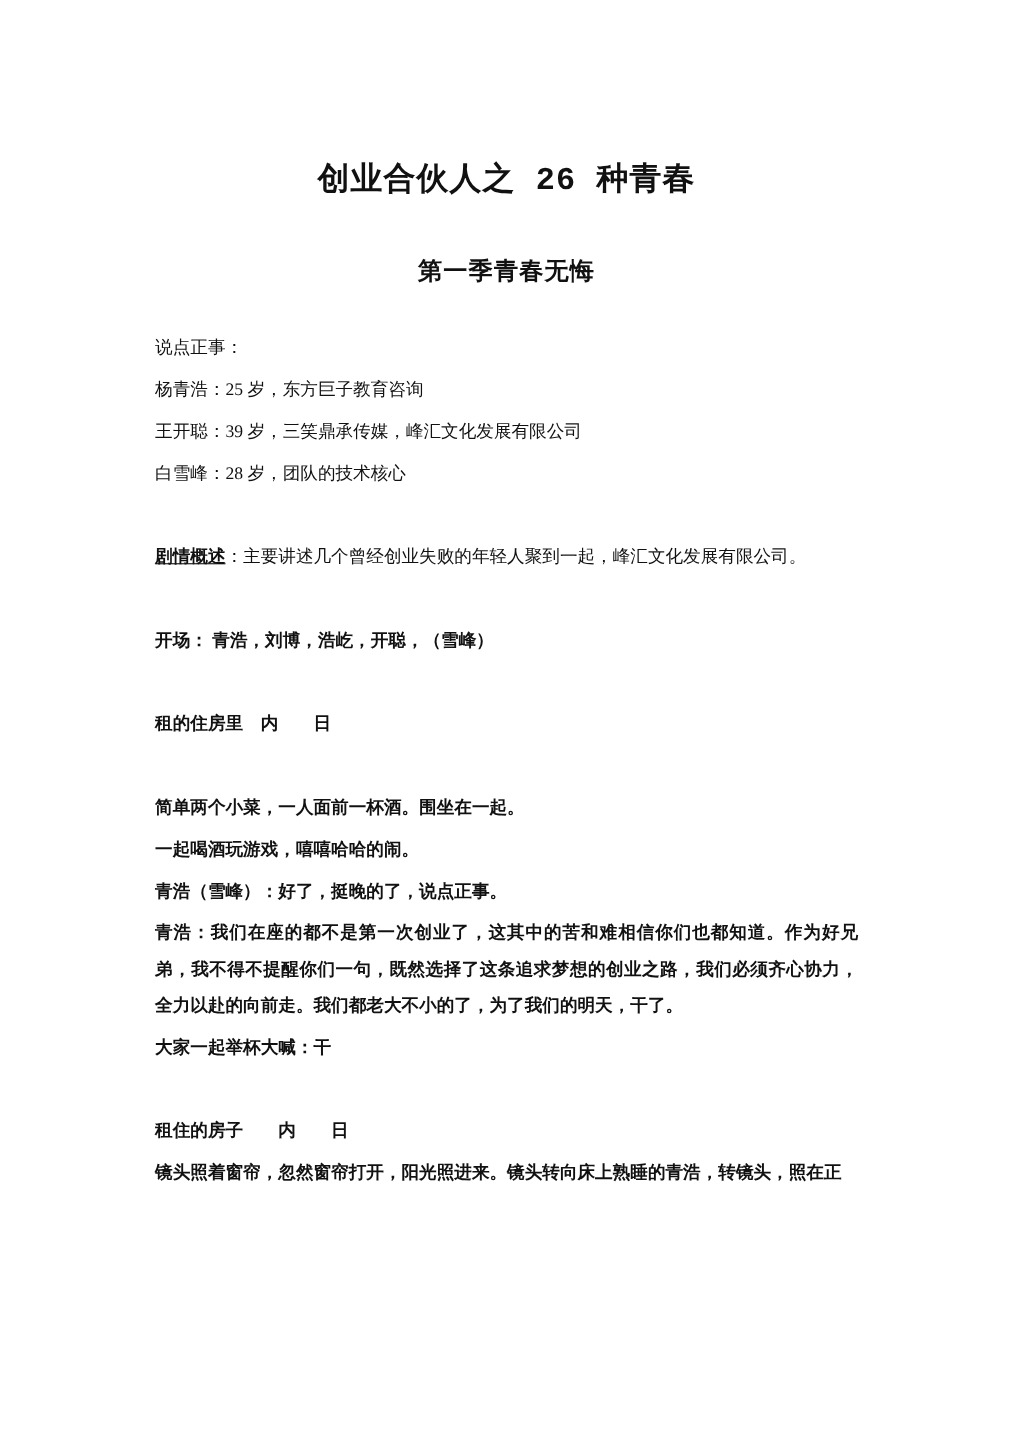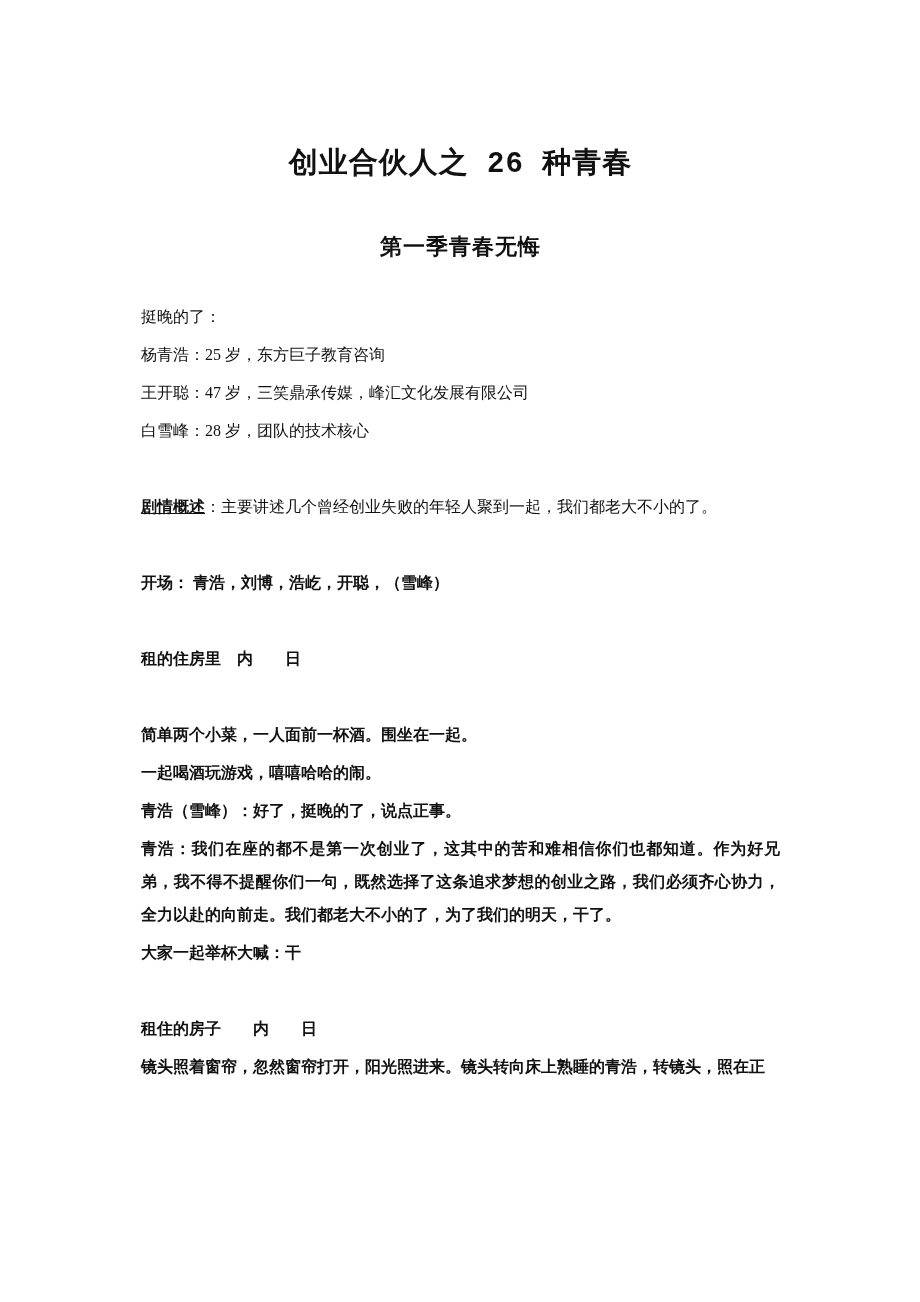--- a/index.html
+++ b/index.html
@@ -53,26 +53,26 @@
   .run.bold { font-weight: bold; }
   .run.underline { text-decoration: underline; }
 </style>
 </head>
 <body>
 
 <div class="page">
   <h1 class="doc-title">创业合伙人之 26 种青春</h1>
   <h2 class="doc-subtitle">第一季青春无悔</h2>
   <div class="doc-body">
-      <p class="para"><span class="run">挺晚的了：</span></p>
+      <p class="para"><span class="run">说点正事：</span></p>
       <p class="para"><span class="run">杨青浩：25 岁，东方巨子教育咨询</span></p>
-      <p class="para"><span class="run">王开聪：47 岁，三笑鼎承传媒，峰汇文化发展有限公司</span></p>
+      <p class="para"><span class="run">王开聪：39 岁，三笑鼎承传媒，峰汇文化发展有限公司</span></p>
       <p class="para"><span class="run">白雪峰：28 岁，团队的技术核心</span></p>
       <p class="para empty">&nbsp;</p>
-      <p class="para"><span class="run bold underline">剧情概述</span><span class="run">：主要讲述几个曾经创业失败的年轻人聚到一起，我们都老大不小的了。</span></p>
+      <p class="para"><span class="run bold underline">剧情概述</span><span class="run">：主要讲述几个曾经创业失败的年轻人聚到一起，峰汇文化发展有限公司。</span></p>
       <p class="para empty">&nbsp;</p>
       <p class="para"><span class="run bold">开场： 青浩，刘博，浩屹，开聪，（雪峰）</span></p>
       <p class="para empty">&nbsp;</p>
       <p class="para"><span class="run bold">租的住房里　内　　日</span></p>
       <p class="para empty">&nbsp;</p>
       <p class="para"><span class="run bold">简单两个小菜，一人面前一杯酒。围坐在一起。</span></p>
       <p class="para"><span class="run bold">一起喝酒玩游戏，嘻嘻哈哈的闹。</span></p>
       <p class="para"><span class="run bold">青浩（雪峰）：好了，挺晚的了，说点正事。</span></p>
       <p class="para"><span class="run bold">青浩：我们在座的都不是第一次创业了，这其中的苦和难相信你们也都知道。作为好兄弟，我不得不提醒你们一句，既然选择了这条追求梦想的创业之路，我们必须齐心协力，全力以赴的向前走。我们都老大不小的了，为了我们的明天，干了。</span></p>
       <p class="para"><span class="run bold">大家一起举杯大喊：干</span></p>

